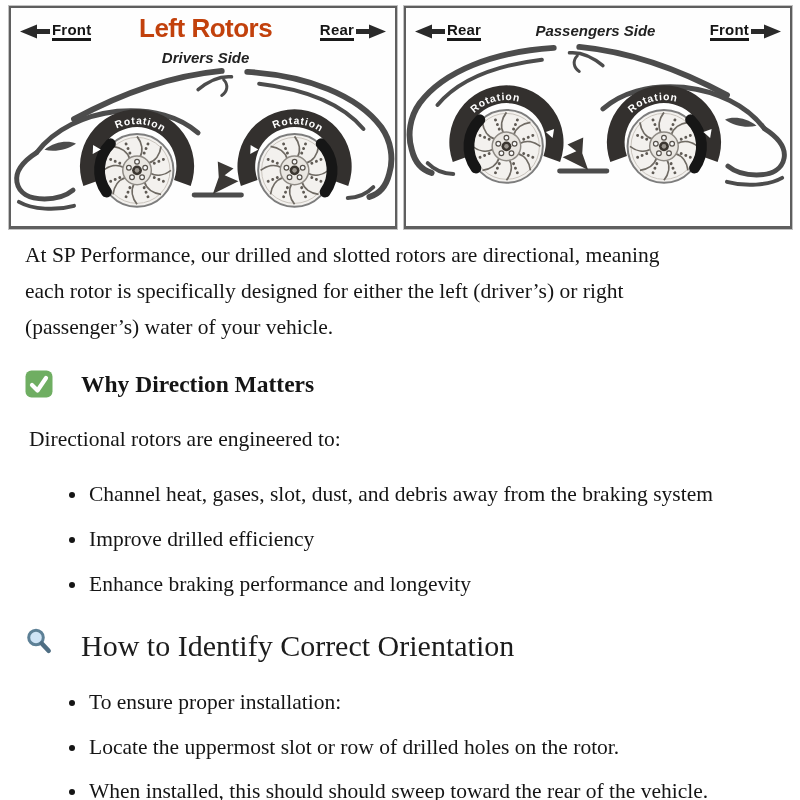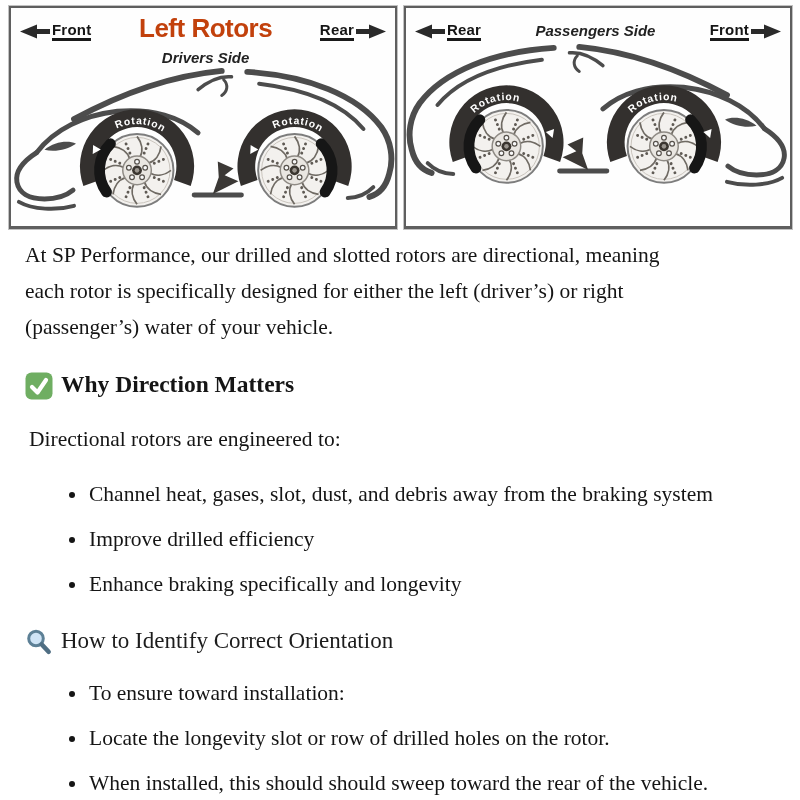--- a/index.html
+++ b/index.html
@@ -14,22 +14,22 @@
   .arrow-svg{display:block;}
   .titles{display:flex;flex-direction:column;text-align:center;line-height:1.02;}
   .panel-title{font-weight:bold;font-size:26px;letter-spacing:-.5px;color:#c2410c;}
   .panel-subtitle{font-weight:bold;font-style:italic;font-size:15px;color:#222;margin-top:8px;}
   .car-svg{display:block;width:100%;height:auto;margin-top:1px;}
   .rot-text{font-family:"Liberation Sans",sans-serif;font-size:10.5px;font-weight:bold;letter-spacing:.9px;fill:#ffffff;}
 
   
   .content{padding:9px 30px 26px 25px;font-size:21.5px;line-height:1.66;}
   .intro{margin:0;max-width:662px;}
-  .section-h{display:flex;align-items:flex-end;gap:8px;font-size:23.5px;font-weight:bold;margin:25px 0 0 0;line-height:1.25;}
-  .section-h.regular{font-weight:normal;font-size:23px;color:#1c1c1c;}
+  .section-h{display:flex;align-items:flex-start;gap:28px;font-size:23.5px;font-weight:bold;margin:25px 0 0 0;line-height:1.25;}
+  .section-h.regular{font-weight:normal;font-size:30px;color:#1c1c1c;}
   .emoji{flex:none;display:block;}
   .lead{margin:22px 0 0 4px;}
   ul{margin:20px 0 0 0;padding-left:63px;max-width:667px;}
   li{margin-bottom:9px;padding-left:1px;}
   li:last-child{margin-bottom:0;}
 </style>
 </head>
 <body>
 
 <svg width="0" height="0" style="position:absolute" aria-hidden="true">
@@ -200,30 +200,30 @@
       <polyline points="7,15 12.5,20.5 21,8" fill="none" stroke="#ffffff" stroke-width="4.2" stroke-linecap="round" stroke-linejoin="round"></polyline>
     </svg>
     <span>Why Direction Matters</span>
   </h2>
 
   <p class="lead">Directional rotors are engineered to:</p>
 
   <ul>
     <li>Channel heat, gases, slot, dust, and debris away from the braking system</li>
     <li>Improve drilled efficiency</li>
-    <li>Enhance braking specifically and longevity</li>
+    <li>Enhance braking performance and longevity</li>
   </ul>
 
   <h2 class="section-h regular">
     <svg class="emoji" width="28" height="28" viewBox="0 0 28 28">
       <circle cx="11" cy="10.5" r="7.3" stroke="#5d8096" stroke-width="3" fill="#cfe4f6"></circle>
       <line x1="16.8" y1="16.5" x2="23.6" y2="23.8" stroke="#4f6e83" stroke-width="4.6" stroke-linecap="round"></line>
     </svg>
     <span>How to Identify Correct Orientation</span>
   </h2>
 
   <ul>
-    <li>To ensure toward installation:</li>
-    <li>Locate the longevity slot or row of drilled holes on the rotor.</li>
+    <li>To ensure proper installation:</li>
+    <li>Locate the uppermost slot or row of drilled holes on the rotor.</li>
     <li>When installed, this should should sweep toward the rear of the vehicle.</li>
   </ul>
 
 </div>
 
 </body></html>

